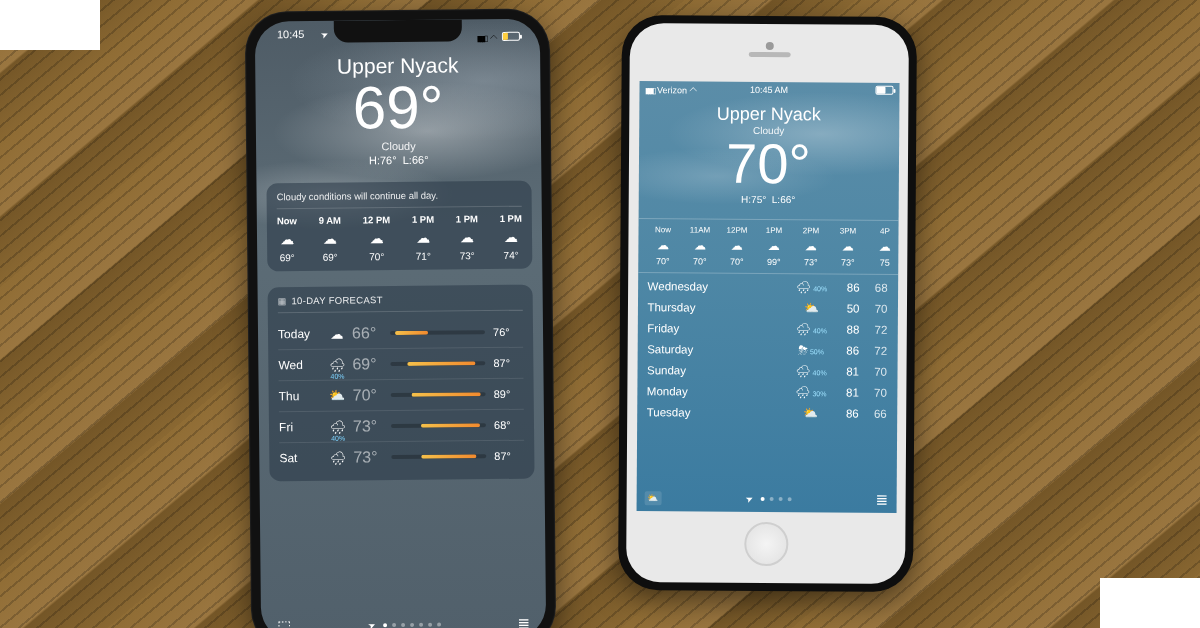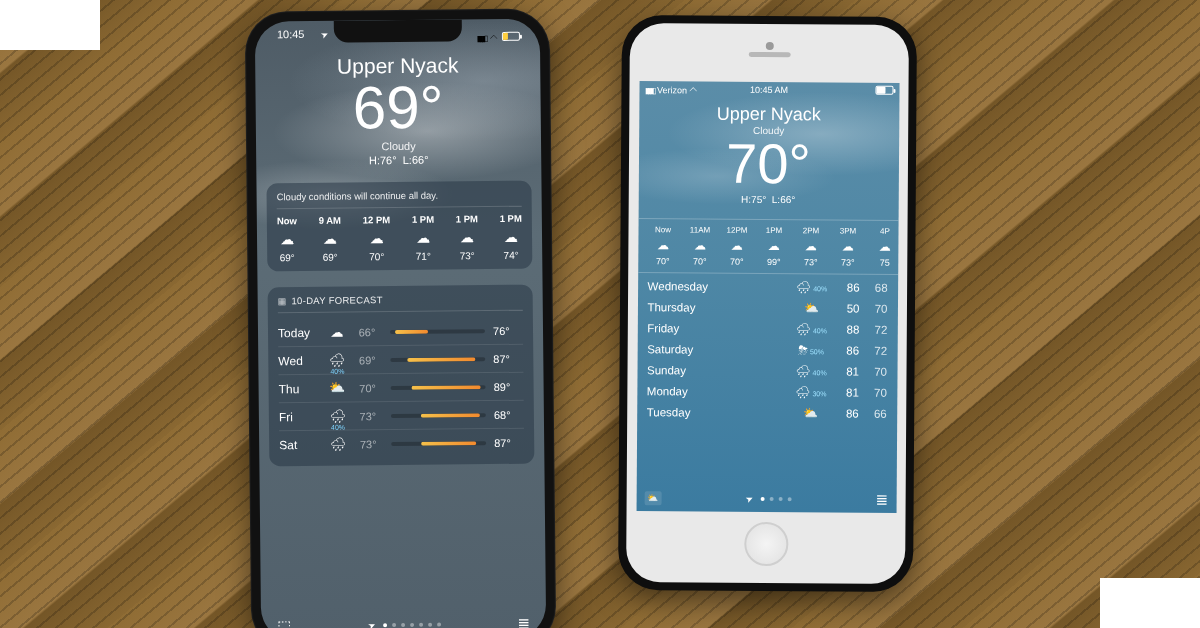--- a/index.html
+++ b/index.html
@@ -80,21 +80,21 @@
   .hourly-row .hcol { display:flex; flex-direction:column; align-items:center; gap:5px; font-size:10px; }
   .hourly-row .hcol .ht { font-weight:600; font-size:9.5px; }
   .cloud-icon { font-size:14px; }
 
   .card.forecast .cap { display:flex; align-items:center; gap:5px; letter-spacing:0.3px; }
   .day-row { display:flex; align-items:center; font-size:12px; padding:6px 0; border-top:1px solid rgba(255,255,255,0.1); }
   .day-row:first-of-type { border-top:none; }
   .day-row .dname { width:44px; }
   .day-row .dicon { width:30px; text-align:center; font-size:13px; position:relative; }
   .day-row .prec { position:absolute; font-size:7px; color:#7fd4ff; bottom:-7px; left:0; right:0; }
-  .day-row .lo { width:30px; text-align:center; opacity:0.55; font-size:11px; }
+  .day-row .lo { width:30px; text-align:left; opacity:0.55; font-size:16px; }
   .day-row .bar { flex:1; height:4px; margin:0 8px; border-radius:3px; background:rgba(0,0,0,0.25); position:relative; overflow:hidden; }
   .day-row .bar span { position:absolute; top:0; bottom:0; border-radius:3px; background:linear-gradient(90deg,#f5c04a,#f28a2e); }
   .day-row .hi { width:30px; font-size:11px; }
 
   .phone-left .bottom-bar {
     position:absolute; bottom:6px; left:0; right:0; z-index:3;
     display:flex; justify-content:space-between; align-items:center;
     padding:0 16px; color:#fff;
   }
   .dots { display:flex; gap:5px; align-items:center; }

